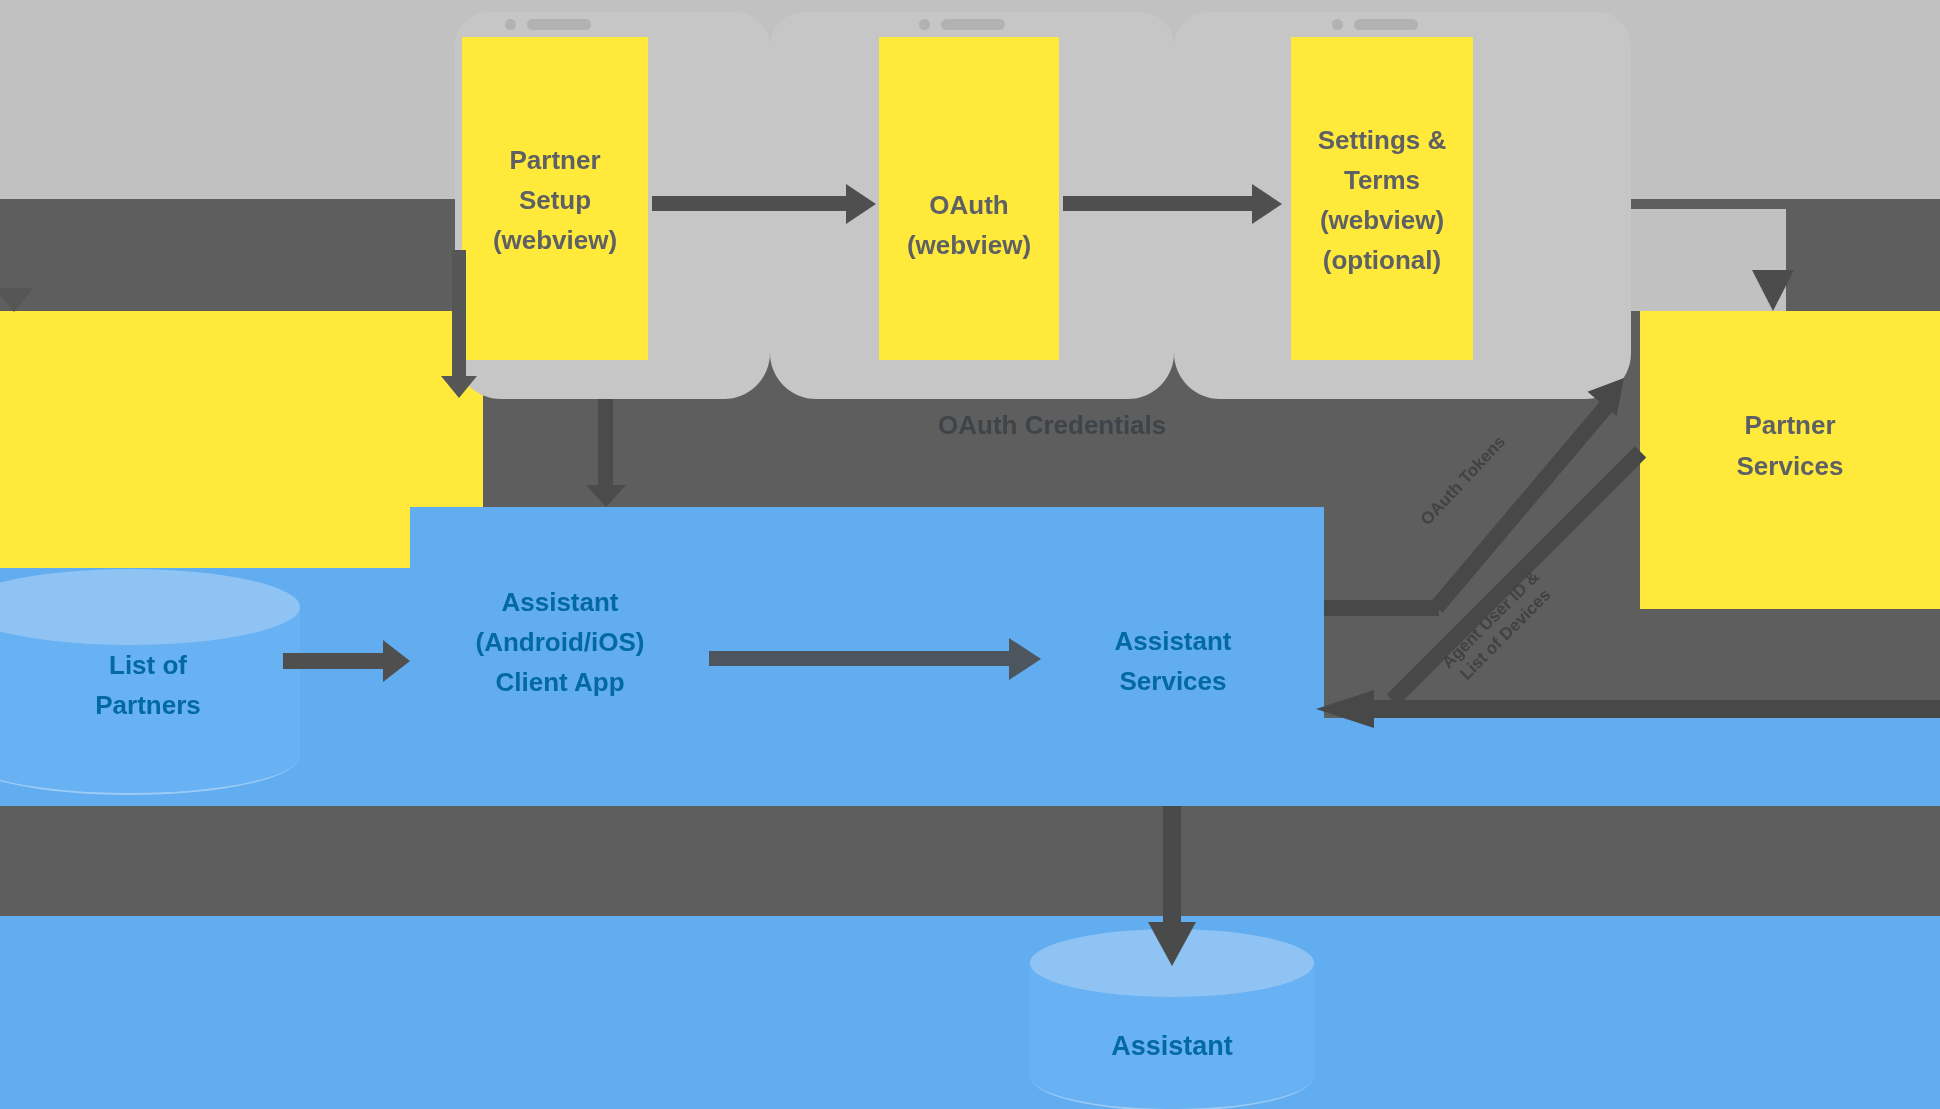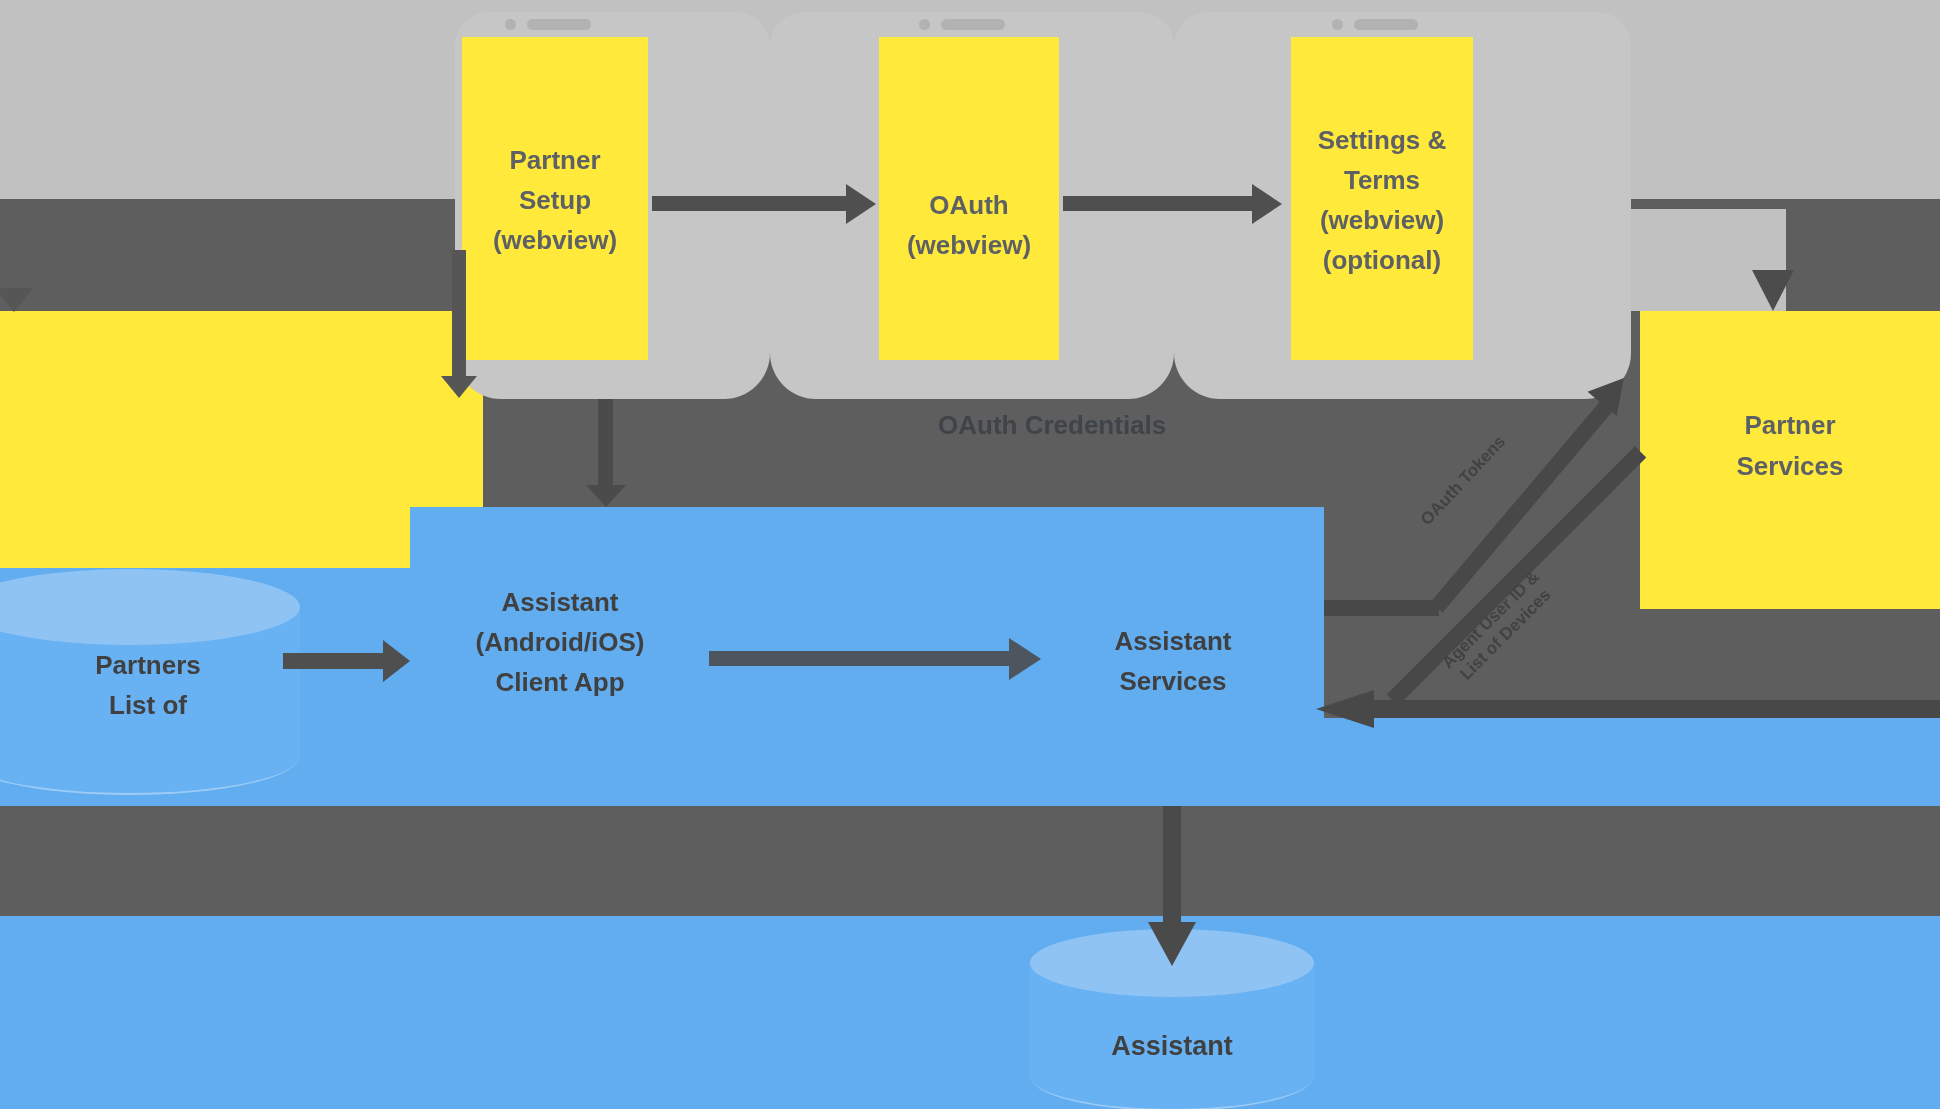--- a/index.html
+++ b/index.html
@@ -10,21 +10,21 @@
   .band-dark{background:#5e5e5e;}
   .patch-light{background:#c1c1c1;}
   .yellow{background:#ffe93b;}
   .blue{background:#61adf0;}
   .phone-body{background:#c6c6c6;border-radius:34px 34px 46px 46px;}
   .notch{background:#b2b2b2;border-radius:6px;}
   .dot{background:#b2b2b2;border-radius:50%;}
   .screen{background:#ffe93b;}
   .node-text{color:#5d6064;font-weight:700;font-size:26px;line-height:40px;
              text-align:center;white-space:nowrap;}
-  .on-blue{color:#404040;}
+  .on-blue{color:#0369a1;}
   .shaft{background:#4f4f4f;}
   .shaft-blue{background:#4d565e;}
   .tri{width:0;height:0;}
   .cyl-top{background:#8fc3f4;border-radius:50%;}
   .cyl-body{background:#68b1f2;}
   .cyl-bot{background:#68b1f2;border-radius:50%;border-bottom:2px solid rgba(255,255,255,.35);}
   .rot-label{color:#424242;font-weight:700;font-size:17px;line-height:21px;
              text-align:center;white-space:nowrap;}
   .flow-label{color:#3f4449;font-weight:700;font-size:26px;white-space:nowrap;}
 </style>
@@ -47,22 +47,22 @@
   </div>
 
   <div class="abs blue" style="left:0;top:568px;width:410px;height:238px;"></div>
   <div class="abs blue" style="left:410px;top:507px;width:914px;height:299px;"></div>
   <div class="abs blue" style="left:1324px;top:718px;width:616px;height:88px;"></div>
 
   <div class="abs cyl-body" style="left:-40px;top:607px;width:340px;height:148px;"></div>
   <div class="abs cyl-bot" style="left:-40px;top:717px;width:340px;height:76px;"></div>
   <div class="abs cyl-top" style="left:-40px;top:569px;width:340px;height:76px;"></div>
   <div class="abs node-text on-blue" style="left:28px;top:645px;width:240px;">
+    <div>List of</div>
     <div>Partners</div>
-    <div>List of</div>
   </div>
 
   <div class="abs node-text on-blue" style="left:430px;top:582px;width:260px;">
     <div>Assistant</div>
     <div>(Android/iOS)</div>
     <div>Client App</div>
   </div>
   <div class="abs node-text on-blue" style="left:1043px;top:621px;width:260px;">
     <div>Assistant</div>
     <div>Services</div>

